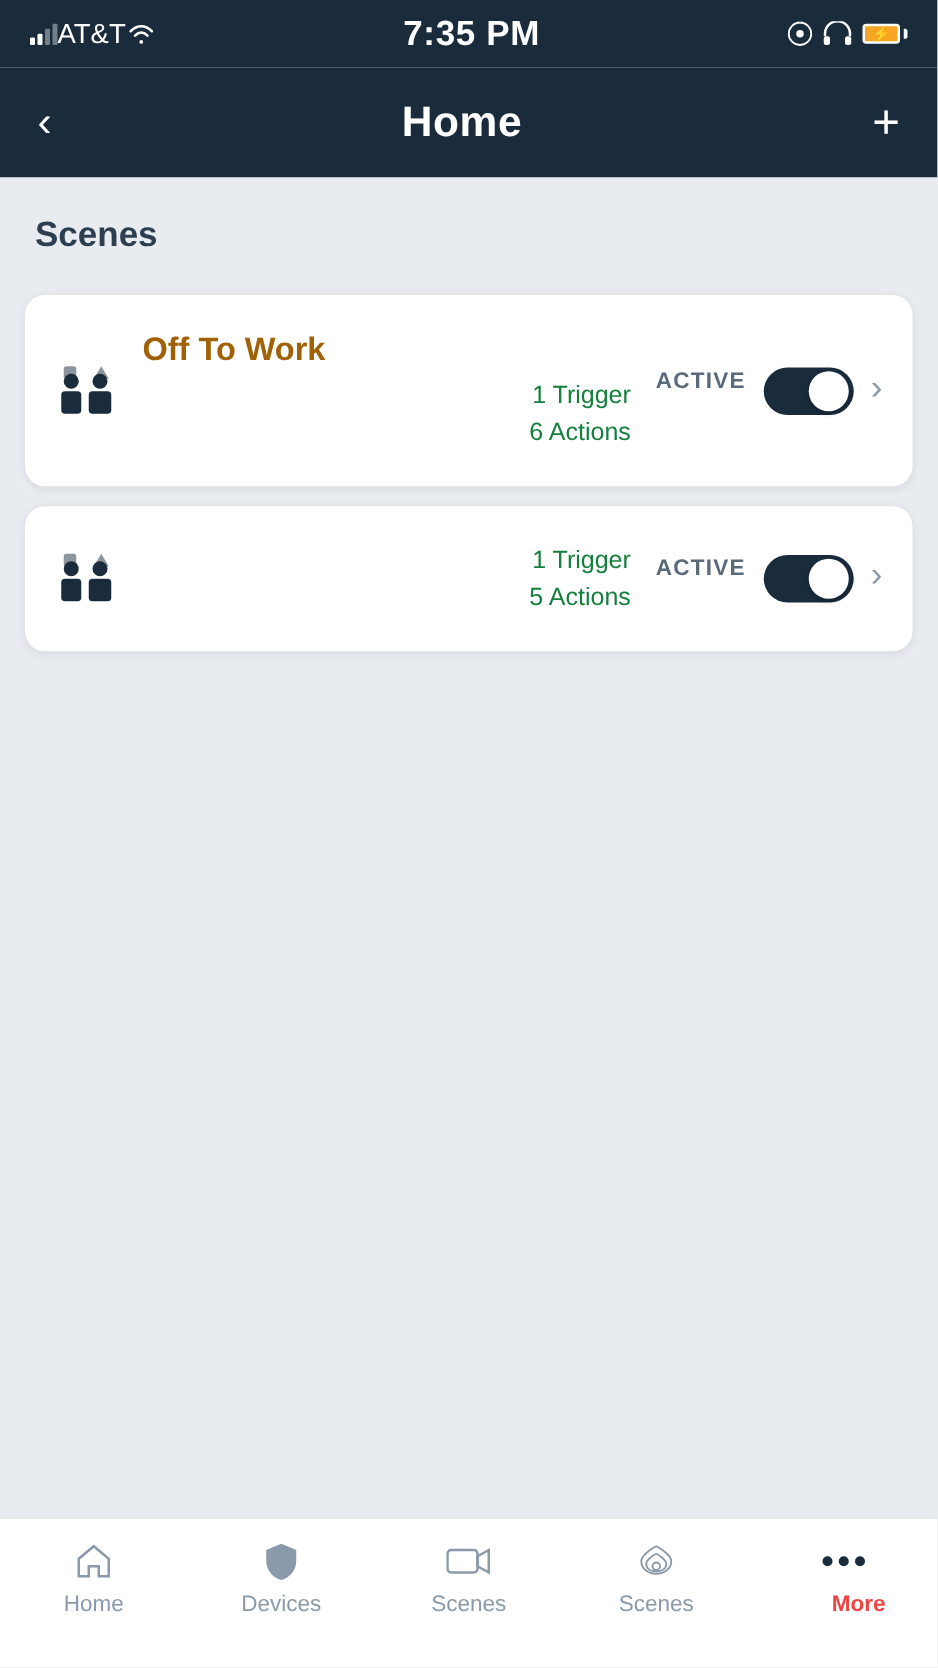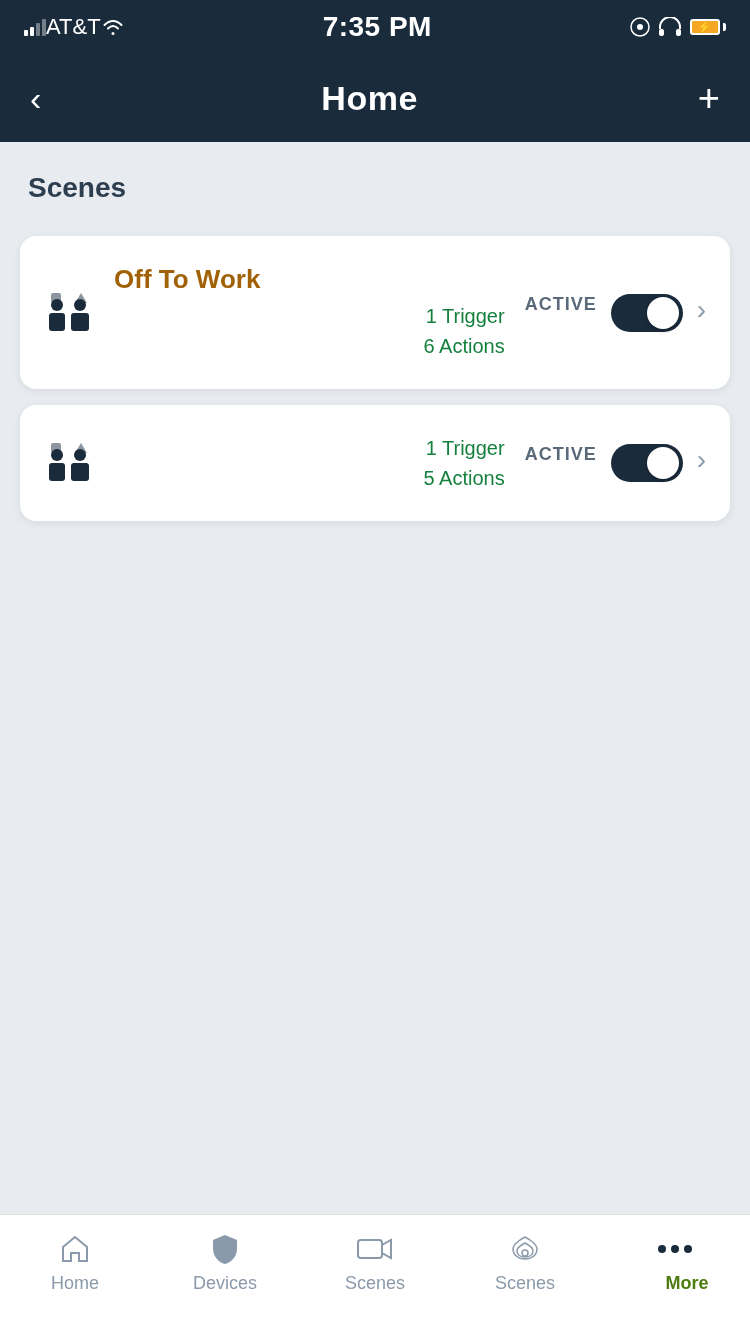--- a/index.html
+++ b/index.html
@@ -247,21 +247,21 @@
       display: flex;
       align-items: center;
       justify-content: center;
     }
     .tab-label {
       font-size: 18px;
       color: #8a9aaa;
       font-weight: 400;
     }
     .tab-label.active {
-      color: #4d7c0f;
+      color: #ef4444;
       font-weight: 700;
       padding-left: 24px;
     }
 
     
     .three-dots {
       display: flex;
       gap: 5px;
       align-items: center;
     }

